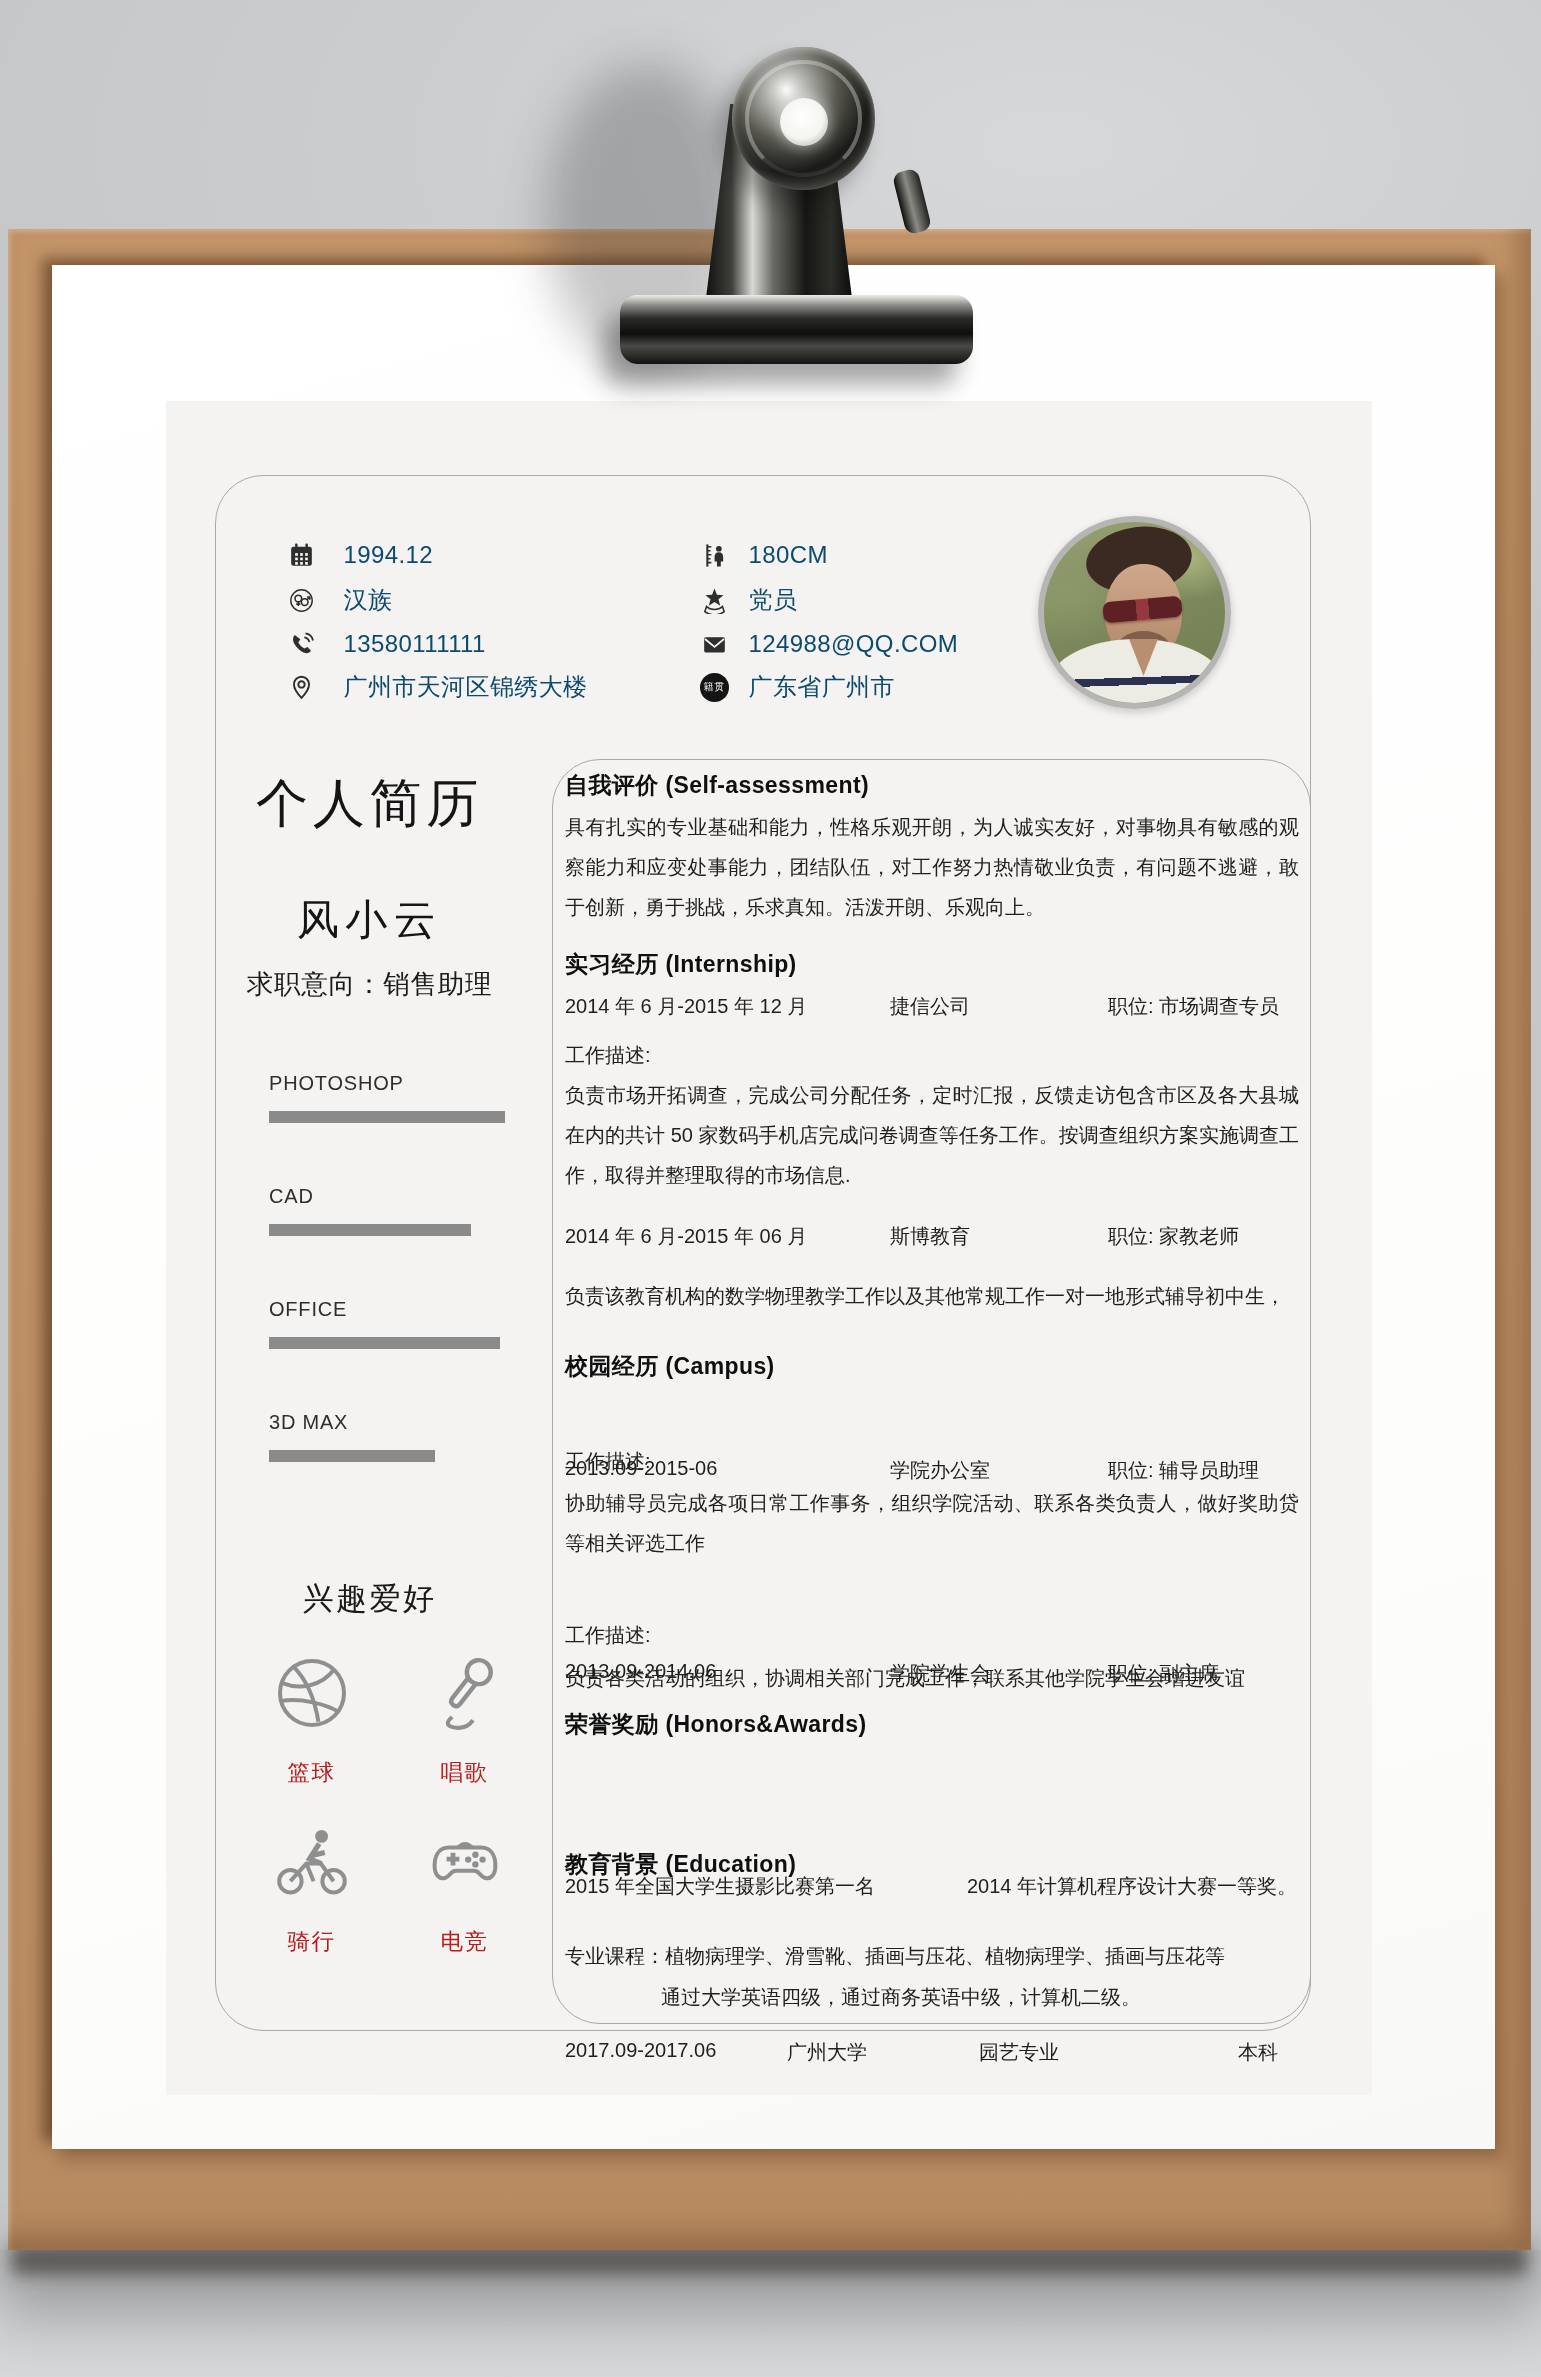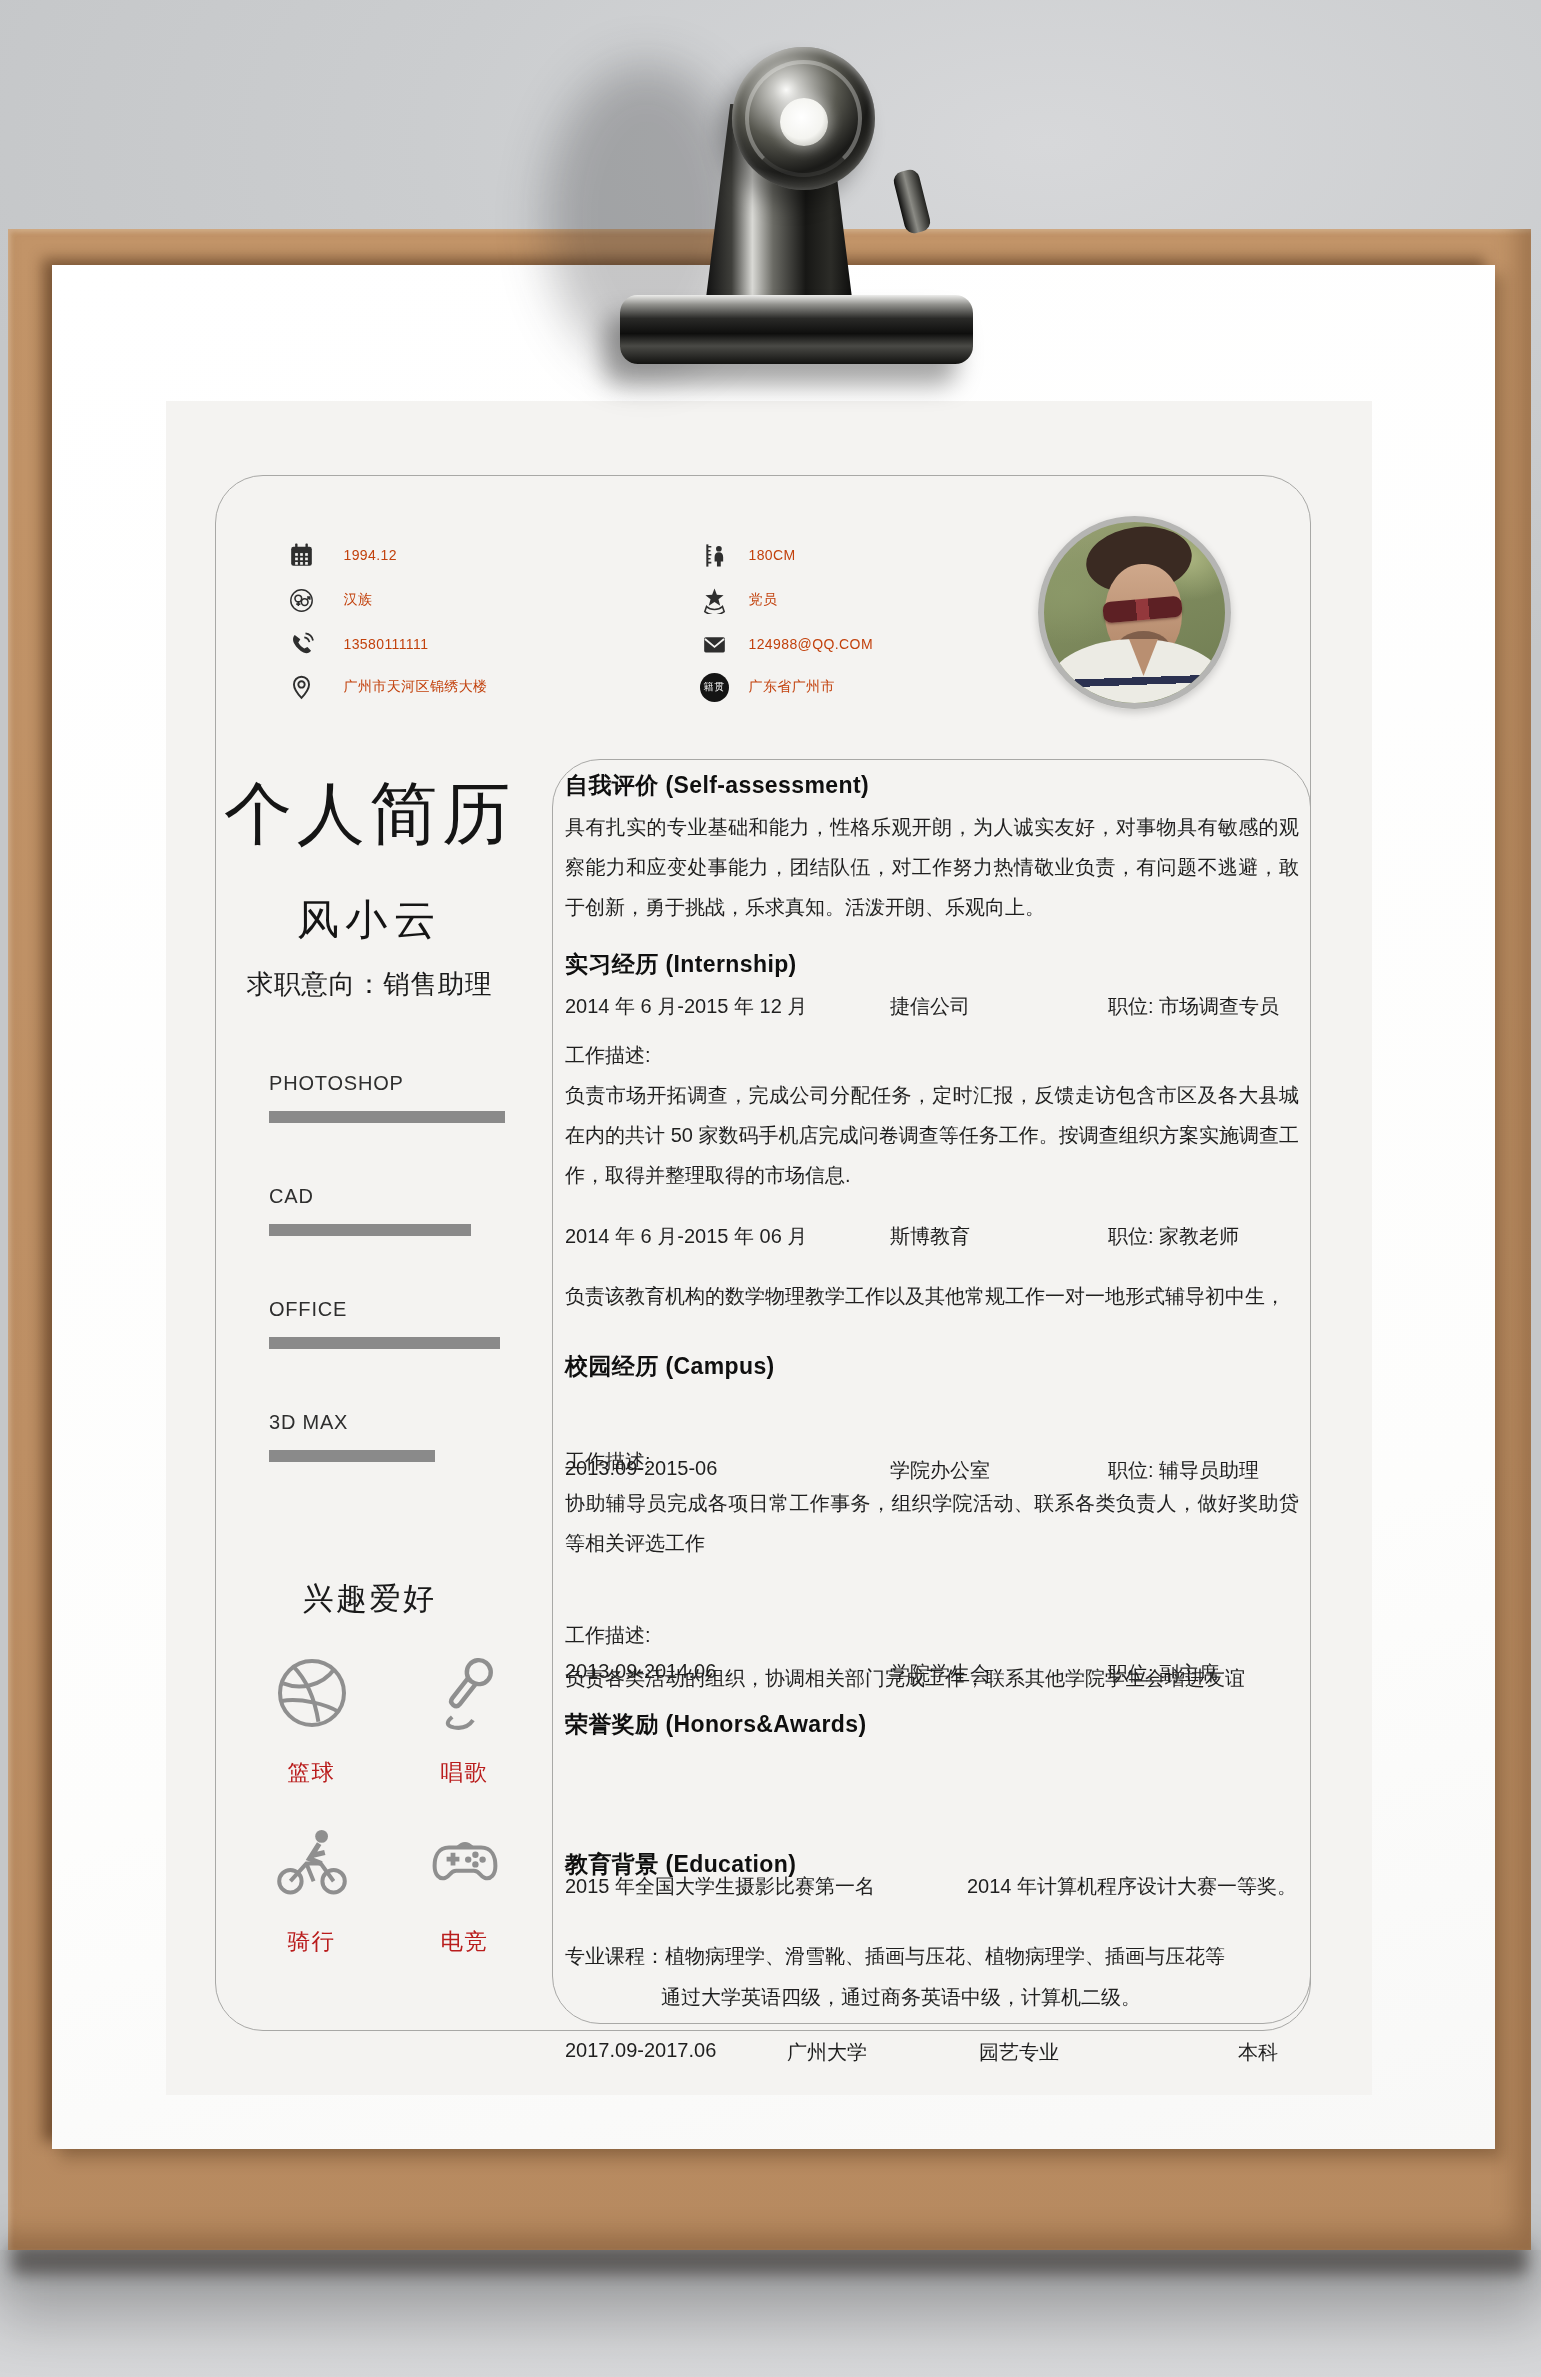--- a/index.html
+++ b/index.html
@@ -50,21 +50,21 @@
   .sheet { position:absolute; left:166px; top:401px; width:1206px; height:1694px;
     background:#f4f3f1; color:#1f1f1f; }
   .outer-frame { position:absolute; left:49px; top:74px; width:1096px; height:1556px;
     border:1.6px solid #a8a8a6; border-radius:48px; }
   .inner-frame { position:absolute; left:386px; top:358px; width:759px; height:1265px;
     border:1.6px solid #a8a8a6; border-radius:48px; }
 
   
   .info-row { position:absolute; height:42px; display:flex; align-items:center; }
   .info-row .ic { width:30.5px; height:30.5px; display:flex; align-items:center; justify-content:center; flex:0 0 30.5px; }
-  .info-row .val { font-size:14px; color:#c2410c; letter-spacing:0.4px; white-space:nowrap; }
+  .info-row .val { font-size:24px; color:#0c4a6e; letter-spacing:0.4px; white-space:nowrap; }
   .gap-l .val { margin-left:27px; }
   .gap-r .val { margin-left:19px; }
   .badge-origin { width:29px; height:29px; border-radius:50%; background:#141414; color:#fdfdfd;
     font-size:10px; display:flex; align-items:center; justify-content:center; letter-spacing:0.8px; }
 
   
   .avatar { position:absolute; left:872px; top:115px; width:193px; height:193px; border-radius:50%;
     border:6.4px solid #b5b5b3; overflow:hidden; box-shadow:0 3.2px 8px rgba(0,0,0,.18);
     background:
       radial-gradient(76px 60px at 80% 20%, #aab47f 0%, rgba(170,180,127,0) 70%),
@@ -81,21 +81,21 @@
   .avatar .beard { position:absolute; left:72px; top:109px; width:55px; height:37px; border-radius:50%;
     background:rgba(70,45,35,.5); }
   .avatar .shirt { position:absolute; left:6.4px; top:117px; width:173px; height:88px;
     border-radius:55% 55% 0 0;
     background:linear-gradient(178deg,#ecebe4 0 44%, #2b3150 44% 52%, #ecebe4 52% 78%, #2b3150 78% 86%, #ecebe4 86% 100%); }
   .avatar .vneck { position:absolute; left:85px; top:117px; width:29px; height:37px;
     clip-path:polygon(0 0, 100% 0, 50% 100%); background:#b98f71; }
 
   
   .headline { position:absolute; left:49px; width:309px; text-align:center; color:#151515; }
-  .t-title { top:368px; font-size:68px; letter-spacing:4.8px; }
+  .t-title { top:368px; font-size:52px; letter-spacing:4.8px; }
   .t-name  { top:491px; font-size:42px; letter-spacing:6.4px; }
   .t-intent{ top:565px; font-size:26.5px; letter-spacing:0.8px; color:#1b1b1b; }
 
   .skills { position:absolute; left:103px; top:671px; width:241px; }
   .skill { margin-bottom:62px; }
   .skill .sk-name { font-size:20px; letter-spacing:0.8px; color:#2e2e2e; }
   .skill .sk-track { margin-top:16px; height:12px; width:100%; }
   .skill .sk-bar { height:12px; background:#8a8a8a; }
 
   .hobbies-title { position:absolute; left:49px; top:1177px; width:309px; text-align:center;

